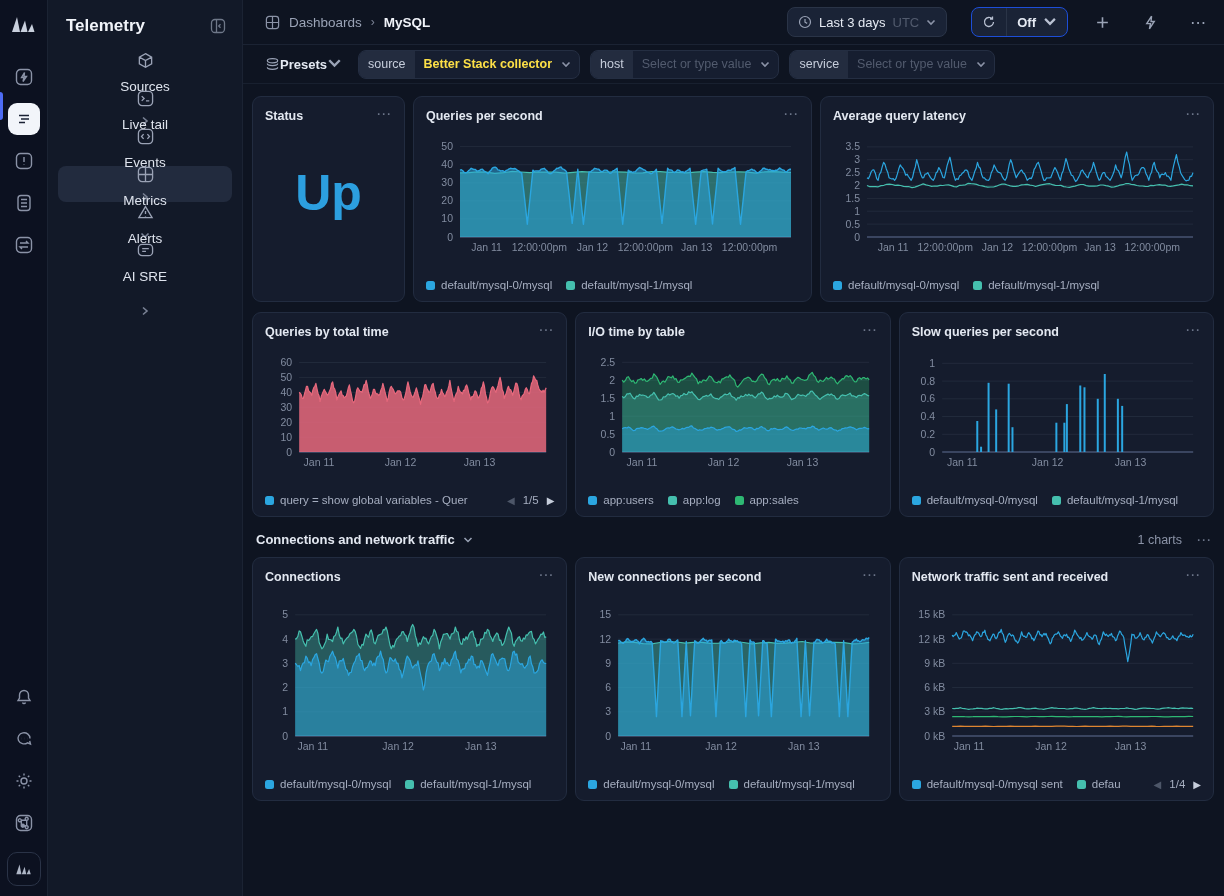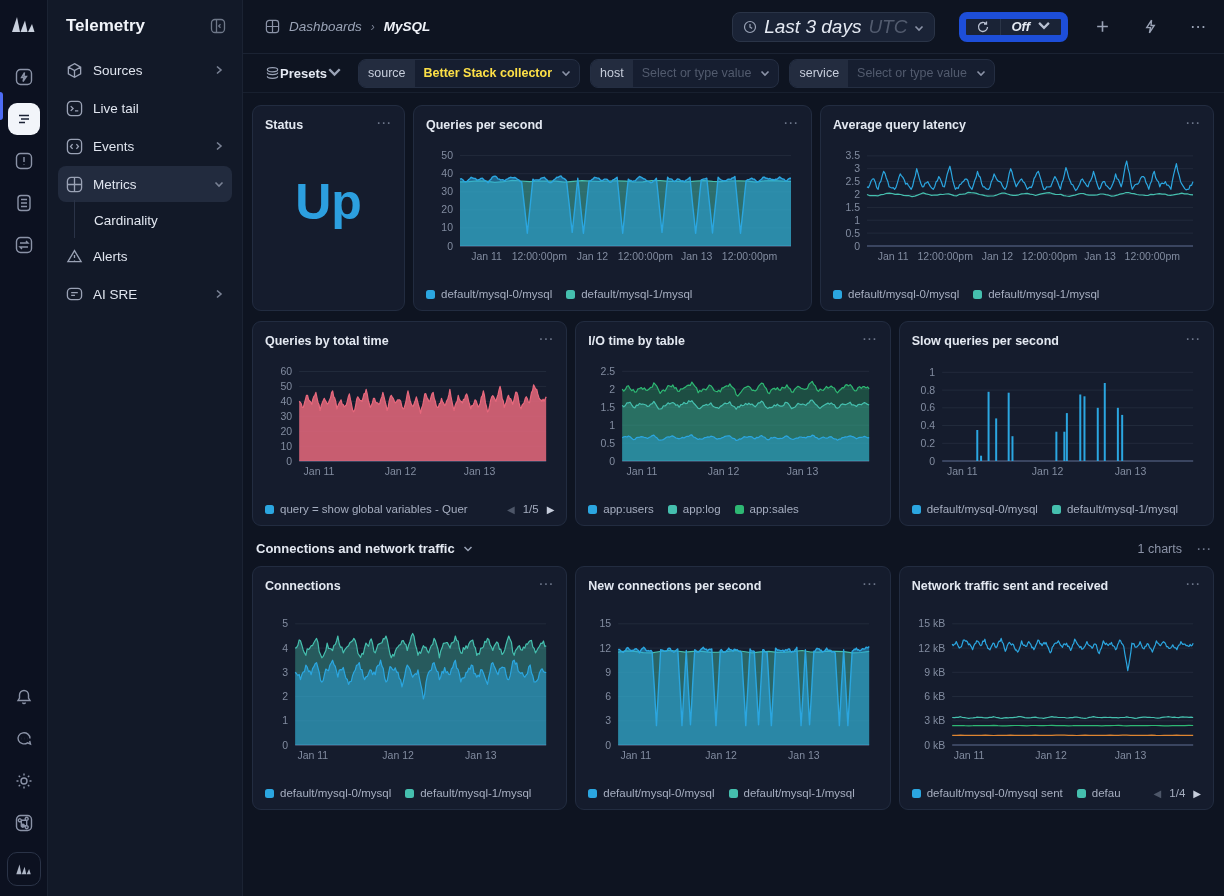--- a/index.html
+++ b/index.html
@@ -19,42 +19,42 @@
   .rail-item svg { width:18px; height:18px; stroke:#8B93A7; }
   .rail-item.sel { background:#F2F5FA; }
   .rail-item.sel svg { stroke:#1A2234; }
   .rail-accent { position:absolute; left:0; top:92px; width:3px; height:28px; background:#4E6CF4; border-radius:0 3px 3px 0; }
   .rail-spacer { flex:1; }
   .rail-avatar { width:34px; height:34px; border:1px solid #2A3347; border-radius:10px; display:flex; align-items:center; justify-content:center; margin-top:8px; }
   
   .sidebar { width:195px; height:896px; background:#121928; border-right:1px solid #1B2333; padding:12px 10px; }
   .sb-head { display:flex; align-items:center; justify-content:space-between; padding:4px 6px 14px 8px; }
   .sb-title { font-size:17px; font-weight:700; color:#F0F3F9; }
-  .nav-item { height:36px; display:flex; align-items:center; gap:10px; padding:0 8px; border-radius:8px; color:#DFE4EE; font-size:13.5px; margin:2px 0; }
+  .nav-item { height:36px; display:flex; align-items:center; gap:10px; padding:0 8px; border-radius:8px; color:#DFE4EE; font-size:13.5px; margin:2px 0;flex-direction:column; }
   .nav-item svg { width:17px; height:17px; stroke:#9AA2B5; flex:none; }
   .nav-item .grow { flex:1; }
   .nav-item .chev svg { width:10px; height:10px; stroke:#7A8295; }
   .nav-item.sel { background:#222B3E; }
   .nav-sub { height:32px; display:flex; align-items:center; padding-left:26px; position:relative; color:#E2E7F0; font-size:13.5px; }
   .nav-sub .tree { position:absolute; left:16px; top:-4px; bottom:-2px; width:1px; background:#2A3347; }
   .nav-sub span { padding-left:10px; }
   
   .main { flex:1; display:flex; flex-direction:column; height:896px; }
-  .topbar { height:54px; border-bottom:1px solid #1B2333; display:flex; align-items:center; padding:0 12px 0 22px; gap:20px;font-style:italic; }
+  .topbar { height:45px; border-bottom:1px solid #1B2333; display:flex; align-items:center; padding:0 12px 0 22px; gap:20px; }
   .crumb { display:flex; align-items:center; gap:9px; font-size:13.5px; }
   .crumb svg { width:15px; height:15px; stroke:#8B93A7; }
   .crumb-root { color:#9AA3B6; }
   .crumb-sep { color:#7A8295; font-size:12px; }
   .crumb-cur { color:#F0F3F9; font-weight:700; }
   .topbar .grow { flex:1; }
-  .pill { height:30px; background:#1A2336; border:1px solid #2A3447; border-radius:8px; display:flex; align-items:center; padding:0 10px; gap:7px; font-size:19px; }
+  .pill { height:30px; background:#1A2336; border:1px solid #2A3447; border-radius:8px; display:flex; align-items:center; padding:0 10px; gap:7px; font-size:13px; }
   .pill svg { width:14px; height:14px; stroke:#9AA3B6; }
   .pill .utc { color:#525B6E; }
   .chev-s svg { width:10px; height:10px; stroke:#8B93A7; }
-  .split { height:30px; background:#1A2336; border:7px solid #1d4ed8; border-radius:8px; display:flex; align-items:stretch; overflow:hidden; margin-left:4px; }
+  .split { height:30px; background:#1A2336; border:1px solid #1d4ed8; border-radius:8px; display:flex; align-items:stretch; overflow:hidden; margin-left:4px; }
   .split .seg { display:flex; align-items:center; padding:0 10px; gap:7px; font-size:13px; font-weight:700; }
   .split .seg.first { border-right:1px solid #2A3447; font-weight:400; }
   .split svg { width:14px; height:14px; stroke:#B9C1D2; }
   .iconbtn { width:28px; height:28px; display:flex; align-items:center; justify-content:center; color:#9AA3B6; font-size:16px; }
   .iconbtn svg { width:15px; height:15px; stroke:#9AA3B6; }
   
   .filters { height:39px; border-bottom:1px solid #18202F; display:flex; align-items:center; padding:0 22px; gap:10px; }
   .presets { display:flex; align-items:center; gap:0; font-size:13px; font-weight:700; color:#E5EAF3; padding-right:6px; }
   .presets svg { width:15px; height:15px; stroke:#9AA3B6; }
   .fgroup { height:29px; background:#161E30; border:1px solid #242E42; border-radius:8px; display:flex; align-items:center; overflow:hidden; font-size:12.5px; }
@@ -202,24 +202,20 @@
     <svg viewBox="0 0 18 18" fill="none" stroke-width="1.4">
         <rect x="1.5" y="1.5" width="15" height="15" rx="4"></rect>
         <path d="M9 1.5 v15 M1.5 9 h15"></path>
       </svg>
     <span>Metrics</span>
       <span class="grow"></span>
     <span class="chev"><svg viewBox="0 0 10 10" fill="none" stroke-width="1.6">
           <path d="M1.5 3.5 L5 7 L8.5 3.5"></path>
         </svg></span>
   </div>
-  <div class="nav-sub">
-    <div class="tree"></div>
-    <span>Cardinality</span>
-  </div>
   <div class="nav-item">
     <svg viewBox="0 0 18 18" fill="none" stroke-width="1.4">
         <path d="M9 2.8 L16 14.5 H2z"></path>
         <path d="M9 7.5 v3 M9 12.8 v0.4"></path>
       </svg>
     <span>Alerts</span>
   </div>
   <div class="nav-item">
     <svg viewBox="0 0 18 18" fill="none" stroke-width="1.4">
         <rect x="1.5" y="2.5" width="15" height="12" rx="4"></rect>

